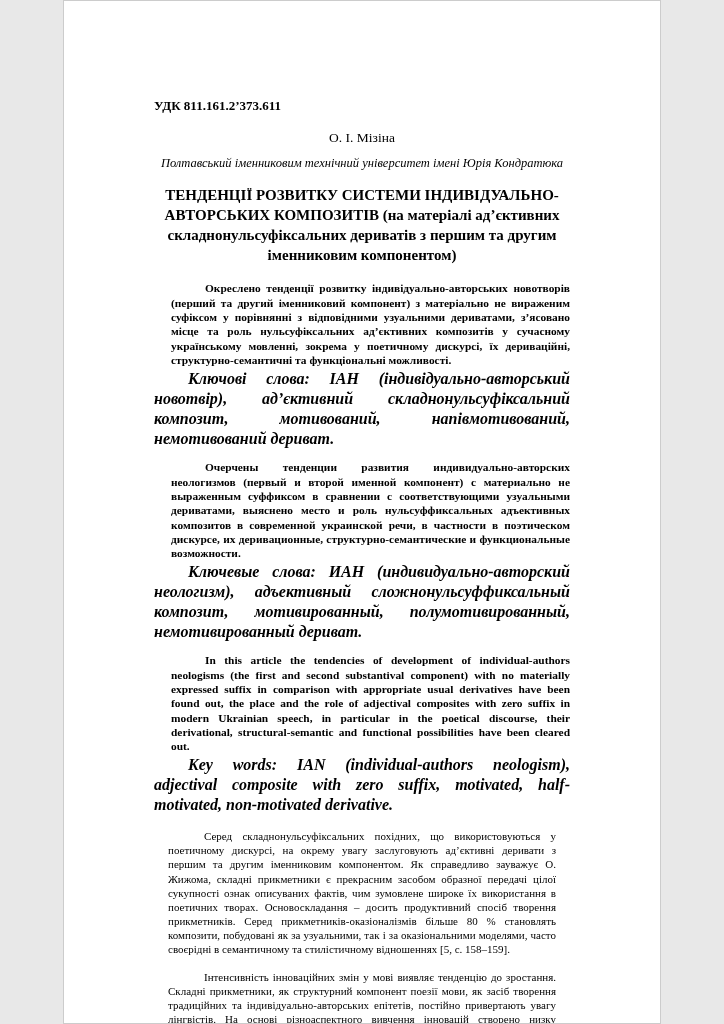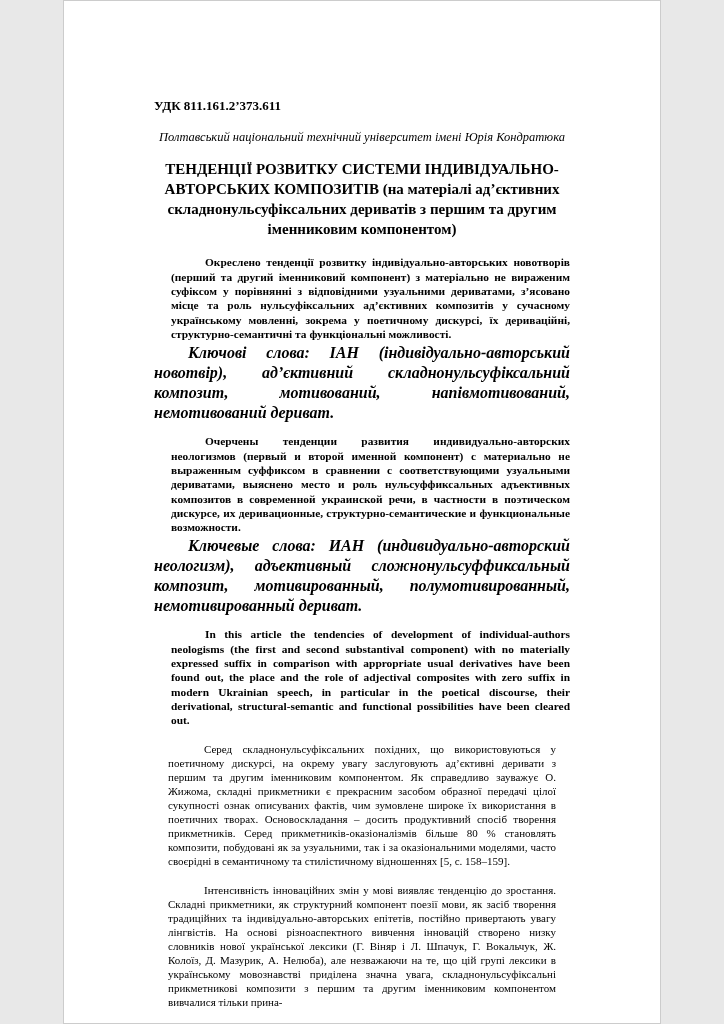--- a/index.html
+++ b/index.html
@@ -83,38 +83,40 @@
     margin-top: 3px;
   }
 </style>
 </head>
 <body>
 
 <div class="page">
 
   <div class="udk">УДК 811.161.2’373.611</div>
 
+  <div class="author">О. І. Мізіна</div>
 
-  <div class="affiliation">Полтавський національний технічний університет імені Юрія Кондратюка</div>
+  <div class="affiliation">Полтавський іменниковим технічний університет імені Юрія Кондратюка</div>
 
   <h1 class="title">ТЕНДЕНЦІЇ РОЗВИТКУ СИСТЕМИ ІНДИВІДУАЛЬНО-
 АВТОРСЬКИХ КОМПОЗИТІВ (на матеріалі ад’єктивних
 складнонульсуфіксальних дериватів з першим та другим
 іменниковим компонентом)</h1>
 
   <p class="abstract">Окреслено тенденції розвитку індивідуально-авторських новотворів (перший та другий іменниковий компонент) з матеріально не вираженим суфіксом у порівнянні з відповідними узуальними дериватами, з’ясовано місце та роль нульсуфіксальних ад’єктивних композитів у сучасному українському мовленні, зокрема у поетичному дискурсі, їх дериваційні, структурно-семантичні та функціональні можливості.</p>
 
   <p class="keywords">Ключові слова: ІАН (індивідуально-авторський новотвір), ад’єктивний складнонульсуфіксальний композит, мотивований, напівмотивований, немотивований дериват.</p>
 
   <p class="abstract">Очерчены тенденции развития индивидуально-авторских неологизмов (первый и второй именной компонент) с материально не выраженным суффиксом в сравнении с соответствующими узуальными дериватами, выяснено место и роль нульсуффиксальных адъективных композитов в современной украинской речи, в частности в поэтическом дискурсе, их деривационные, структурно-семантические и функциональные возможности.</p>
 
   <p class="keywords">Ключевые слова: ИАН (индивидуально-авторский неологизм), адъективный сложнонульсуффиксальный композит, мотивированный, полумотивированный, немотивированный дериват.</p>
 
   <p class="abstract">In this article the tendencies of development of individual-authors neologisms (the first and second substantival component) with no materially expressed suffix in comparison with appropriate usual derivatives have been found out, the place and the role of adjectival composites with zero suffix in modern Ukrainian speech, in particular in the poetical discourse, their derivational, structural-semantic and functional possibilities have been cleared out.</p>
 
+  <p class="keywords">Key words: IAN (individual-authors neologism), adjectival composite with zero suffix, motivated, half-motivated, non-motivated derivative.</p>
 
   <div class="body-block">
     <p class="body-par">Серед складнонульсуфіксальних похідних, що використовуються у поетичному дискурсі, на окрему увагу заслуговують ад’єктивні деривати з першим та другим іменниковим компонентом. Як справедливо зауважує О. Жижома, складні прикметники є прекрасним засобом образної передачі цілої сукупності ознак описуваних фактів, чим зумовлене широке їх використання в поетичних творах. Основоскладання – досить продуктивний спосіб творення прикметників. Серед прикметників-оказіоналізмів більше 80 % становлять композити, побудовані як за узуальними, так і за оказіональними моделями, часто своєрідні в семантичному та стилістичному відношеннях [5, с. 158–159].</p>
 
     <p class="body-par">Інтенсивність інноваційних змін у мові виявляє тенденцію до зростання. Складні прикметники, як структурний компонент поезії мови, як засіб творення традиційних та індивідуально-авторських епітетів, постійно привертають увагу лінгвістів. На основі різноаспектного вивчення інновацій створено низку словників нової української лексики (Г. Віняр і Л. Шпачук, Г. Вокальчук, Ж. Колоїз, Д. Мазурик, А. Нелюба), але незважаючи на те, що цій групі лексики в українському мовознавстві приділена значна увага, складнонульсуфіксальні прикметникові композити з першим та другим іменниковим компонентом вивчалися тільки прина-</p>
   </div>
 
   <div class="footnote-rule"></div>
 
   <div class="footer">© Мізіна О. І., 2013</div>

